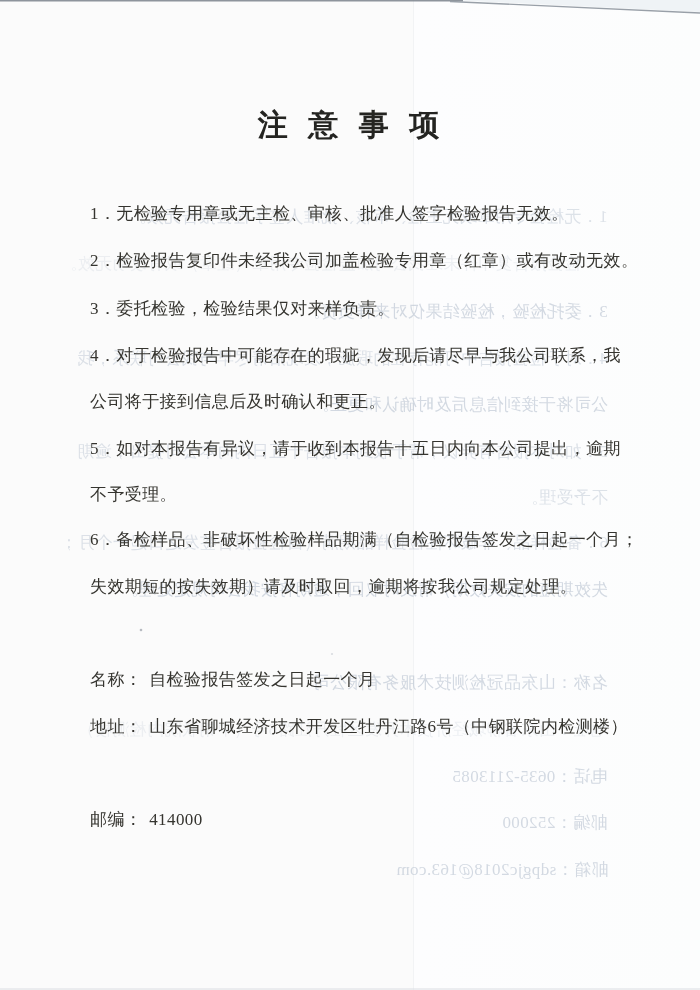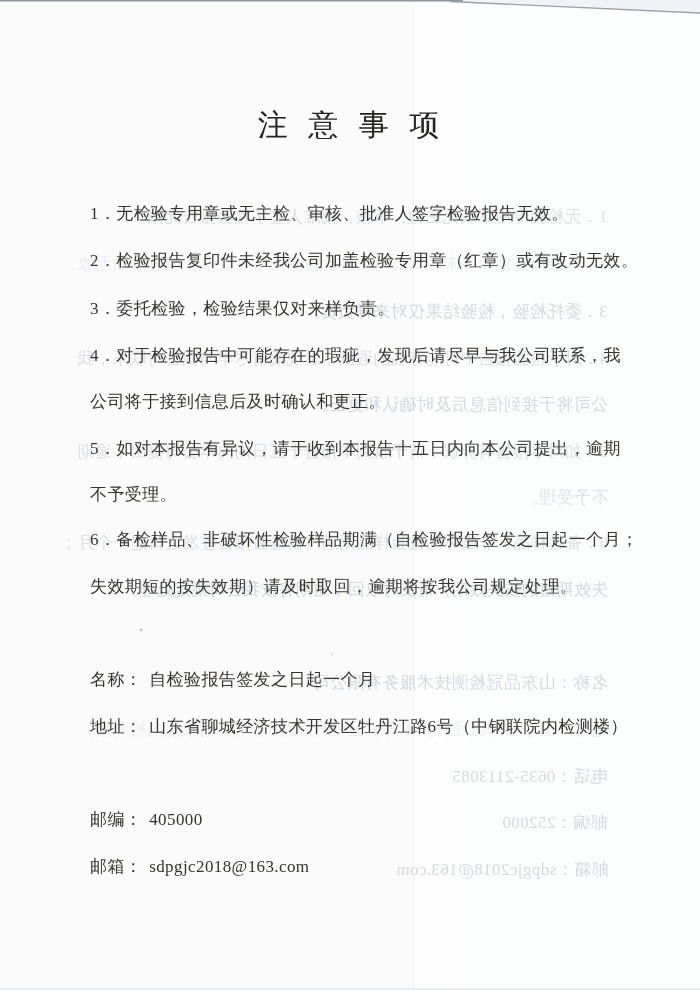--- a/index.html
+++ b/index.html
@@ -18,21 +18,21 @@
     pointer-events: none;
   }
   .title {
     position: absolute;
     top: 103px;
     left: 0;
     width: 700px;
     text-align: center;
     font-size: 30px;
     line-height: 44px;
-    font-weight: normal;
+    font-weight: bold;
     letter-spacing: 3px;
     word-spacing: 7px;
     color: #242421;
   }
   .line {
     position: absolute;
     left: 90px;
     font-size: 17px;
     line-height: 24px;
     letter-spacing: 0.4px;
@@ -104,19 +104,16 @@
   <div class="line" style="top:528px">6．备检样品、非破坏性检验样品期满（自检验报告签发之日起一个月；</div>
   <div class="line" style="top:575px">失效期短的按失效期）请及时取回，逾期将按我公司规定处理。</div>
 
   <div class="line" style="top:668px">
     <span class="clabel">名称：</span><span class="cvalue">自检验报告签发之日起一个月</span>
   </div>
   <div class="line" style="top:715px">
     <span class="clabel">地址：</span><span class="cvalue">山东省聊城经济技术开发区牡丹江路6号（中钢联院内检测楼）</span>
   </div>
   <div class="line" style="top:808px">
-    <span class="clabel">邮编：</span><span class="cvalue">405000</span>
-  </div>
-  <div class="line" style="top:855px">
-    <span class="clabel">邮箱：</span><span class="cvalue">sdpgjc2018@163.com</span>
+    <span class="clabel">邮编：</span><span class="cvalue">414000</span>
   </div>
 
 </div>
 
 </body></html>

